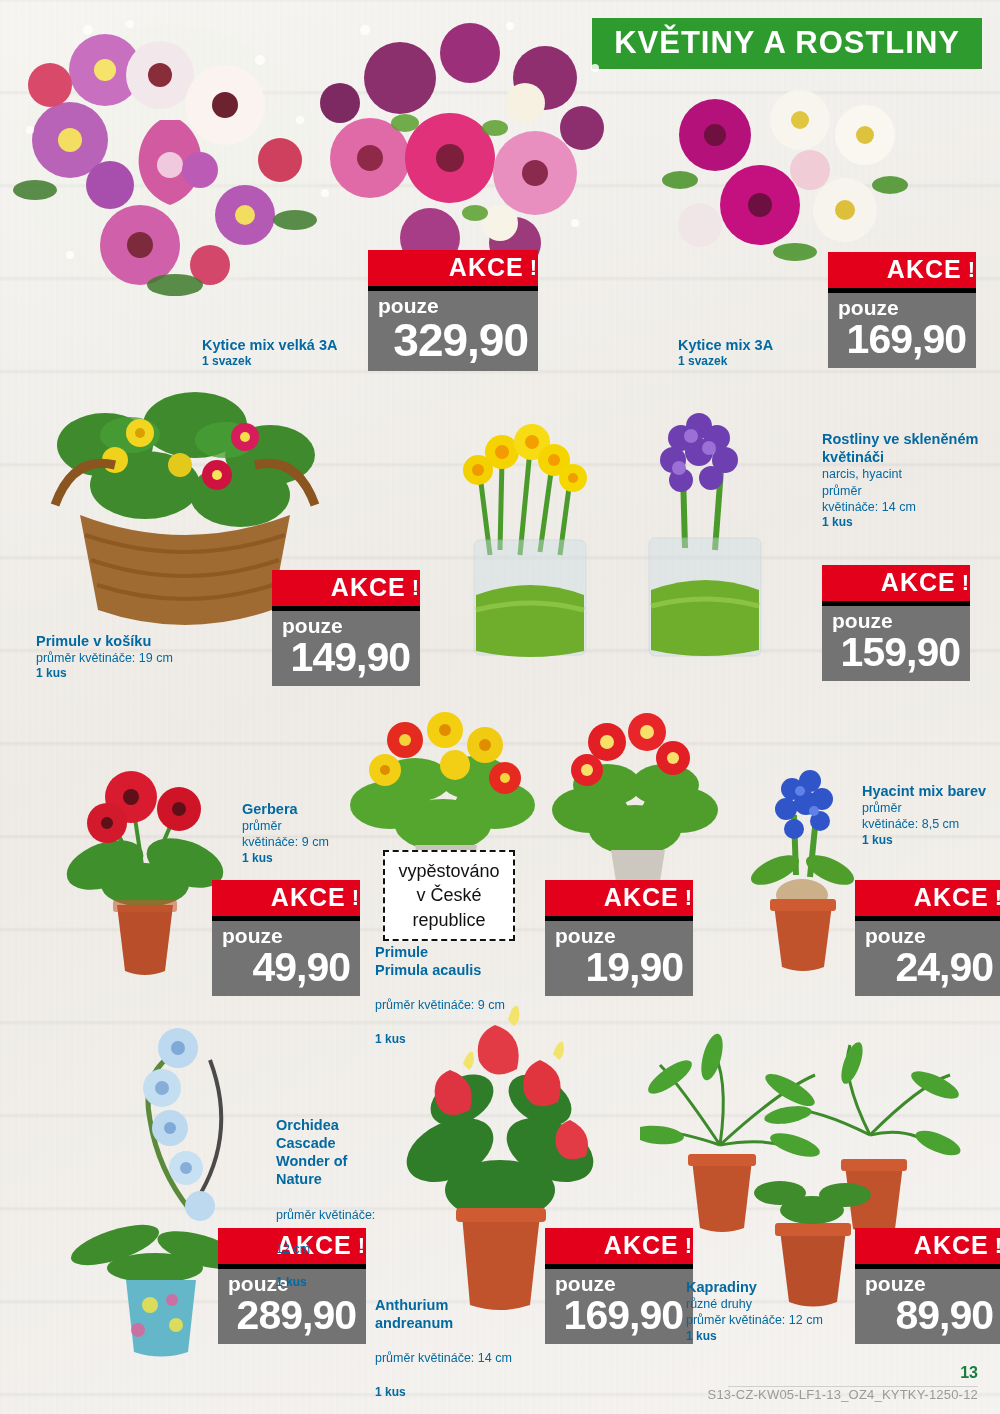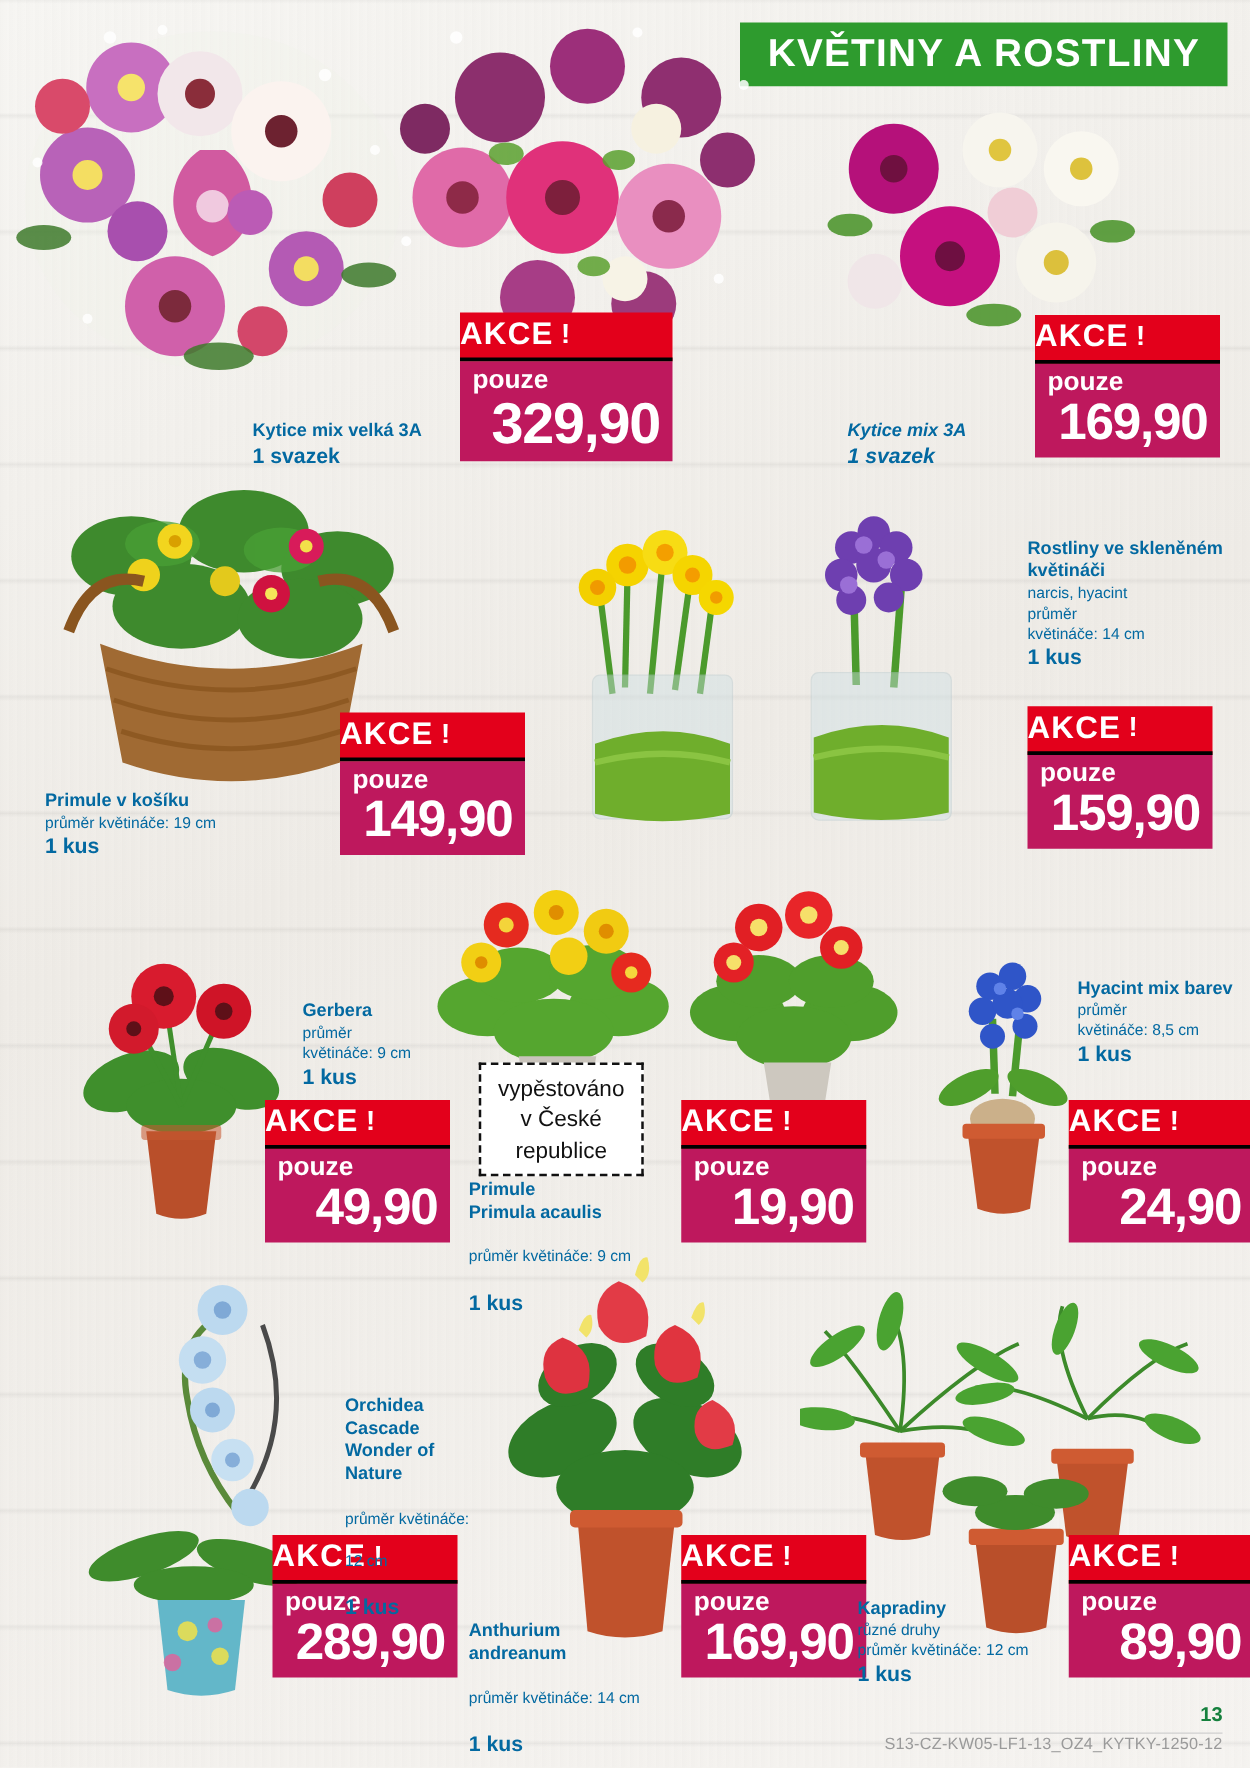--- a/index.html
+++ b/index.html
@@ -19,42 +19,42 @@
   .header-banner{
     position:absolute;top:18px;right:18px;
     background:#2e9b2e;color:#ffffff;
     font-weight:bold;font-size:31px;letter-spacing:1px;
     padding:9px 22px 11px 22px;
     line-height:1;
   }
   
   .badge{position:absolute;width:148px;}
   .badge .akce{
-    background:#e3001b;color:#fff;text-align:left;
+    background:#e3001b;color:#fff;text-align:right;
     font-weight:bold;font-size:25px;letter-spacing:1px;
     padding:5px 0 6px 0;line-height:1;position:relative;
-    border-bottom:3px solid #000000;
+    border-bottom:5px solid #000000;
   }
   .badge .akce .mark{
     display:inline-block;margin-left:6px;color:#fff;font-size:22px;
     transform:translateY(-1px);
   }
-  .badge .body{background:#be185d;color:#fff;padding:3px 10px 8px 10px;}
+  .badge .body{background:#737373;color:#fff;padding:3px 10px 8px 10px;}
   .badge .pouze{font-size:21px;font-weight:bold;line-height:1.1;}
   .badge .price{
     font-size:41px;font-weight:bold;text-align:right;line-height:1;
     letter-spacing:-1px;
   }
   .badge.wide{width:170px;}
   .badge.wide .price{font-size:46px;}
   
   .caption{position:absolute;color:#0369a1;}
   .caption .title{font-weight:bold;font-size:14.5px;line-height:1.25;}
   .caption .sub{font-size:12.5px;line-height:1.3;}
-  .caption .subb{font-size:17px;line-height:1.3;font-weight:bold;}
+  .caption .subb{font-size:12px;line-height:1.3;font-weight:bold;}
   
   .stamp{
     position:absolute;border:2px dashed #111;background:#fff;
     padding:7px 10px;font-size:18px;line-height:1.35;text-align:center;color:#111;
   }
   
   .pagenum{position:absolute;right:22px;bottom:32px;font-weight:bold;font-size:16px;color:#15803d;margin-top:37px;}
   .footcode{position:absolute;right:22px;bottom:12px;font-size:13px;color:#9a9a9a;letter-spacing:.2px;}
   .footrule{position:absolute;right:22px;bottom:27px;width:250px;height:1px;background:#cfcfcf;}
 
@@ -515,21 +515,21 @@
     <div class="pouze">pouze</div>
     <div class="price">89,90</div>
   </div>
 </div>
 
 <div class="caption" style="left:202px;top:336px;width:180px;">
   <div class="title">Kytice mix velká 3A</div>
   <div class="subb">1 svazek</div>
 </div>
 
-<div class="caption" style="left:678px;top:336px;width:160px;font-style:italic;">
+<div class="caption" style="left:678px;top:336px;width:160px;">
   <div class="title">Kytice mix 3A</div>
   <div class="subb">1 svazek</div>
 </div>
 
 <div class="caption" style="left:36px;top:632px;width:230px;">
   <div class="title">Primule v košíku</div>
   <div class="sub">průměr květináče: 19 cm</div>
   <div class="subb">1 kus</div>
 </div>
 

